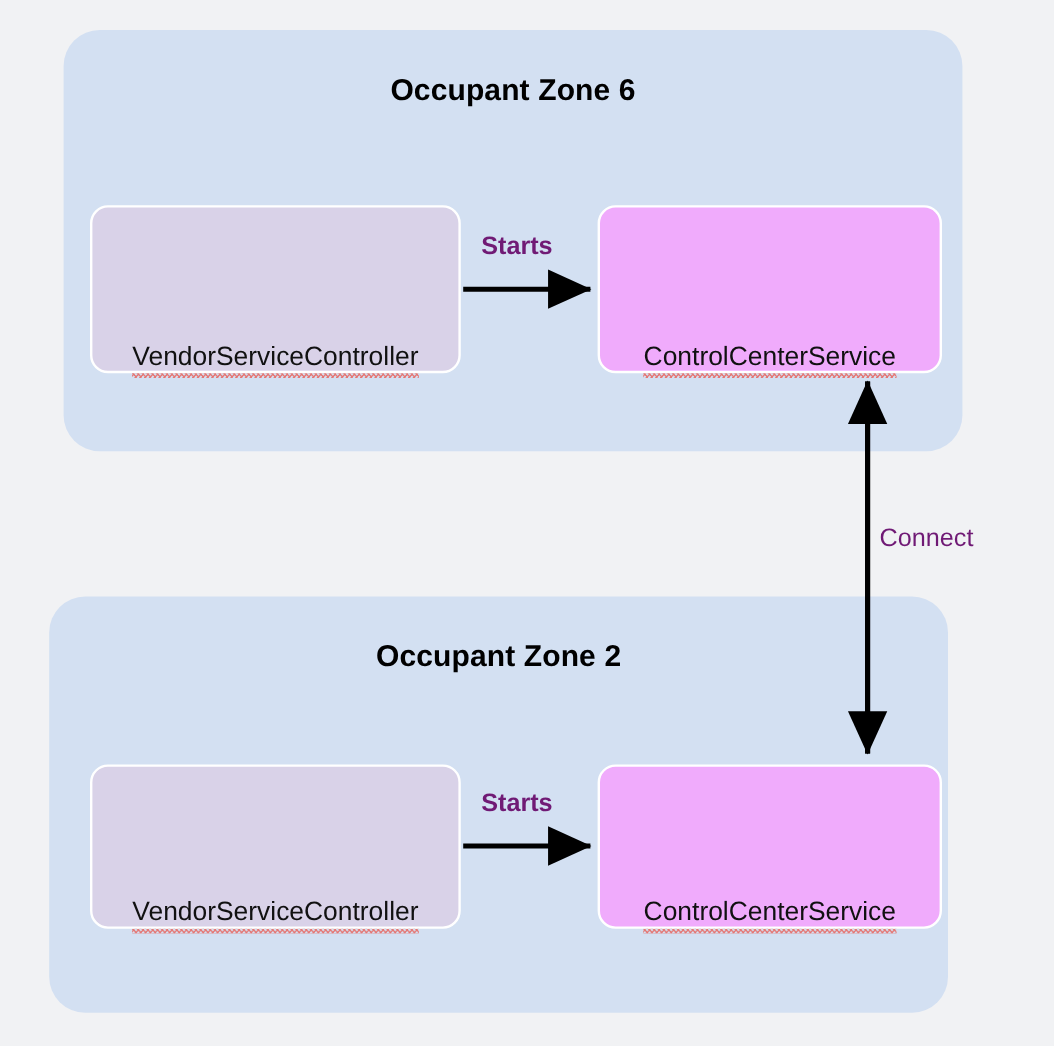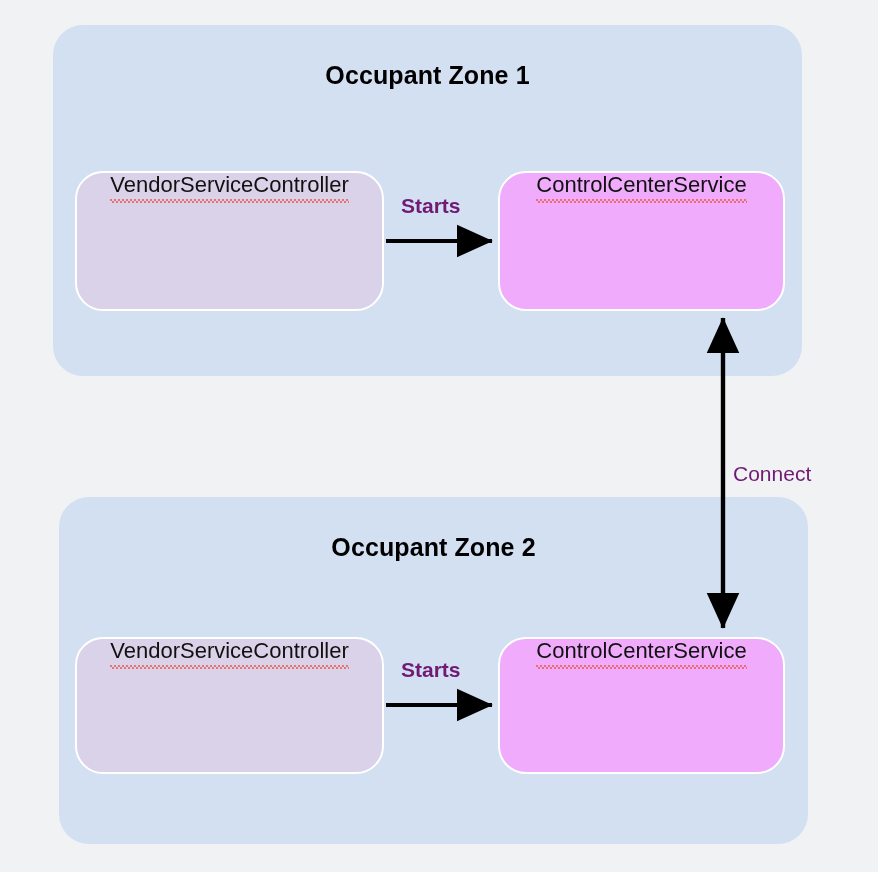--- a/index.html
+++ b/index.html
@@ -31,46 +31,46 @@
     border-radius: 30px;
     box-sizing: border-box;
   }
   #zone-1 {
     left: 53px;
     top: 25px;
     width: 749px;
     height: 351px;
   }
   #zone-2 {
-    left: 59px;
+    left: 41px;
     top: 497px;
     width: 749px;
     height: 347px;
   }
   .zone-title {
     position: absolute;
     left: 0;
     right: 0;
     top: 36px;
     text-align: center;
     font-size: 25px;
     font-weight: bold;
     color: #000000;
     letter-spacing: 0.1px;
     white-space: nowrap;
   }
 
   
   .node {
     position: absolute;
-    border-radius: 28px;
+    border-radius: 15px;
     box-sizing: border-box;
     border: 2px solid #ffffff;
     display: flex;
-    align-items: flex-start;
+    align-items: flex-end;
     justify-content: center;
   }
   .node.purple { background: #d9d2e8; }
   .node.green  { background: #f0abfc; }
 
   .node-label {
     font-size: 22px;
     color: #111111;
     white-space: nowrap;
     position: relative;
@@ -103,39 +103,39 @@
   .edge-label {
     position: absolute;
     font-size: 21px;
     color: #701a75;
     white-space: nowrap;
   }
   .edge-label.bold { font-weight: bold; }
 
   #label-starts-1  { left: 401px; top: 194px; }
   #label-starts-2  { left: 401px; top: 658px; }
-  #label-connect   { left: 733px; top: 437px; font-weight: normal; margin-top: 25px; }
+  #label-connect   { left: 733px; top: 437px; font-weight: normal; }
 
   
   #edges {
     position: absolute;
     left: 0;
     top: 0;
     width: 878px;
     height: 872px;
     pointer-events: none;
   }
 </style>
 </head>
 <body>
 
 <div id="canvas">
 
   <div class="zone" id="zone-1">
-    <div class="zone-title">Occupant Zone 1</div>
+    <div class="zone-title">Occupant Zone 6</div>
   </div>
 
   <div class="zone" id="zone-2">
     <div class="zone-title">Occupant Zone 2</div>
   </div>
 
   <div class="node purple" id="node-vendor-1">
     <span class="node-label">VendorServiceController</span>
   </div>
 

